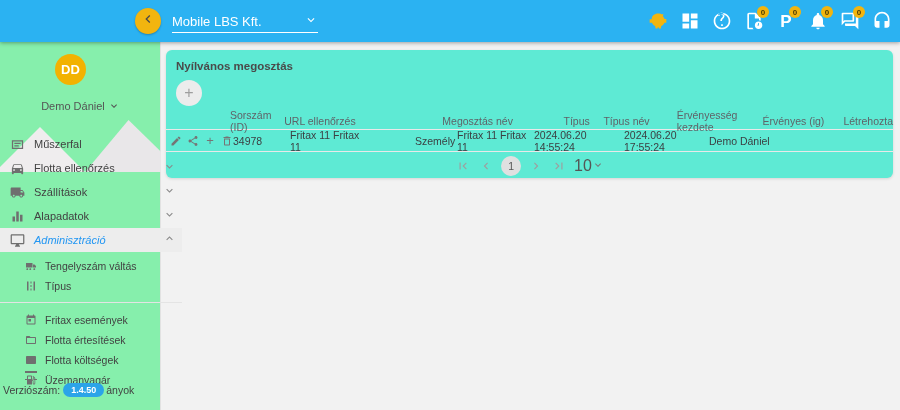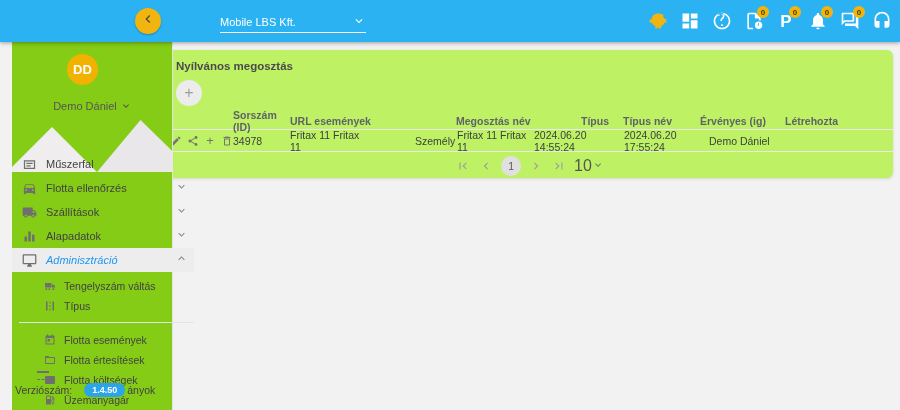--- a/index.html
+++ b/index.html
@@ -7,80 +7,80 @@
   body { font-family:"Liberation Sans", sans-serif; background:#f2f2f2; position:relative; }
 
   
   .topbar { position:absolute; left:0; top:0; width:900px; height:42px; background:#2bb2f2;
             box-shadow:0 1px 4px rgba(0,0,0,.35); z-index:30; }
   .back-btn { position:absolute; left:135px; top:8px; width:26px; height:26px; border-radius:50%;
               background:#f2b50f; display:flex; align-items:center; justify-content:center;
               box-shadow:0 1px 2px rgba(0,0,0,.25); cursor:pointer; }
   .back-btn svg { width:16px; height:16px; fill:#4a4a4a; }
   .company-select { position:absolute; left:172px; top:11px; width:146px; height:22px;
-                    border-bottom:1px solid #ffffff; color:#ffffff; font-size:11px;
-                    display:flex; align-items:center; justify-content:space-between; cursor:pointer;margin-left:48px; }
+                    border-bottom:1px solid #ffffff; color:#ffffff; font-size:13px;
+                    display:flex; align-items:center; justify-content:space-between; cursor:pointer; }
   .company-select svg { width:14px; height:14px; fill:#ffffff; }
   .topbar-icons { position:absolute; right:6px; top:0; height:42px; display:flex; align-items:center; gap:8px; }
   .tb-icon { position:relative; width:24px; height:24px; display:flex; align-items:center; justify-content:center; cursor:pointer; }
   .tb-icon svg { width:20px; height:20px; fill:#ffffff; }
   .tb-icon.yellow svg { fill:#f2b50f; }
   .tb-badge { position:absolute; top:-3px; right:-3px; width:12px; height:12px; border-radius:50%;
               background:#f2b50f; color:#4a3a00; font-size:8px; font-weight:bold;
               display:flex; align-items:center; justify-content:center; }
   .p-letter { color:#fff; font-size:17px; font-weight:bold; line-height:1; }
 
   
-  .sidebar { position:absolute; left:12px; top:42px; width:161px; height:368px; background:#84cc16;
+  .sidebar { position:absolute; left:0; top:42px; width:161px; height:368px; background:#86efac;
              border-right:1px solid #e2e2e2; z-index:20; }
   .mountains { position:absolute; left:0; top:40px; width:161px; height:90px; overflow:hidden; pointer-events:none; }
   .mountains .tri1 { position:absolute; left:-20px; top:45px; width:120px; height:60px; background:#efedee;
                      clip-path:polygon(0 100%, 50% 0, 100% 100%); }
   .mountains .tri2 { position:absolute; left:70px; top:38px; width:130px; height:70px; background:#e9e7e9;
                      clip-path:polygon(0 100%, 45% 0, 100% 100%); }
   .avatar { position:absolute; left:55px; top:12px; width:31px; height:31px; border-radius:50%;
             background:#f2b201; color:#ffffff; font-size:13px; font-weight:bold;
             display:flex; align-items:center; justify-content:center; }
   .user-row { position:absolute; left:0; top:58px; width:161px; text-align:center; font-size:11px;
               color:#555; cursor:pointer; }
   .user-row svg { width:12px; height:12px; fill:#555; vertical-align:-2px; }
-  .menu { position:absolute; left:0; top:90px; width:182px;margin-top:20px; }
+  .menu { position:absolute; left:0; top:90px; width:182px; }
   .menu-item { height:24px; display:flex; align-items:center; padding:0 6px 0 9px; cursor:pointer; }
   .menu-item .mi-icon { width:16px; height:16px; margin-right:9px; display:flex; align-items:center; justify-content:center; }
   .menu-item .mi-icon svg { width:15px; height:15px; fill:#6f6f6f; }
   .menu-item .mi-label { flex:1; font-size:11px; color:#424242; white-space:nowrap; }
   .menu-item .mi-chev svg { width:13px; height:13px; fill:#8a8a8a; }
   .menu-item.active { background:#ededed;font-style:italic; }
   .menu-item.active .mi-label { color:#2196f3; }
   .submenu .menu-item { height:20px; padding-left:24px; }
   .submenu .mi-icon { width:13px; height:13px; margin-right:8px; }
   .submenu .mi-icon svg { width:12px; height:12px; }
   .submenu .mi-label { font-size:10.5px; }
   .menu-divider { height:1px; background:#e4e4e4; margin:6px 0 7px 0; }
   .hidden-item-icon { position:absolute; left:25px; top:329px; width:12px; height:9px;
                       border-top:2px dashed #6f6f6f; border-bottom:1px dashed #6f6f6f; }
   .version-row { position:absolute; left:3px; top:339px; width:158px; height:18px; display:flex;
                  align-items:center; font-size:10.5px; color:#424242; white-space:nowrap; }
   .version-badge { background:#2ba4e8; color:#ffffff; font-size:9px; font-weight:bold;
-                   border-radius:9px; padding:2px 8px; margin-left:12px; }
+                   border-radius:9px; padding:2px 8px; margin-left:3px; }
   .version-suffix { margin-left:2px; font-size:10.5px; color:#424242; }
 
   
   .main-bg { position:absolute; left:161px; top:42px; width:739px; height:368px; background:#f2f2f2; }
-  .card { position:absolute; left:166px; top:50px; width:727px; height:128px; background:#bef264;
+  .card { position:absolute; left:166px; top:50px; width:727px; height:128px; background:#5eead4;
           border-radius:6px; box-shadow:0 1px 3px rgba(0,0,0,.12); }
   .card-title { position:absolute; left:10px; top:10px; font-size:11.5px; font-weight:bold; color:#4a4a4a; }
   .add-btn { position:absolute; left:10px; top:30px; width:26px; height:26px; border-radius:50%;
              background:#ececec; border:none; color:#9e9e9e; font-size:16px; line-height:1;
              display:flex; align-items:center; justify-content:center; cursor:pointer; }
 
   .tbl { position:absolute; left:0; top:62px; width:727px; font-size:10.5px; }
   .tbl-row { display:flex; align-items:center; height:22px; padding-left:4px;
              border-bottom:1px solid #e9e9e9; }
-  .tbl-row.head { font-weight:bold; color:#5f6368; height:18px; }
+  .tbl-row.head { font-weight:normal; color:#5f6368; height:18px; }
   .tbl-row.data { color:#3c4043; }
   .col-actions { width:63px; display:flex; align-items:center; gap:5px; }
   .col-id { width:57px; } .col-url { width:166px; } .col-name { width:80px; }
   .col-type { width:42px;margin-left:45px; } .col-typename { width:77px; } .col-from { width:90px; }
   .col-to { width:85px; } .col-created { flex:1; }
   .act-icon { width:13px; height:13px; display:flex; align-items:center; justify-content:center; cursor:pointer; }
   .act-icon svg { width:12px; height:12px; fill:#757575; }
   .act-icon.plus { color:#757575; font-size:13px; }
 
   .pagination { position:absolute; left:0; top:106px; width:727px; display:flex; align-items:center;
@@ -235,21 +235,21 @@
           </svg>
       </span>
       <span class="mi-label">Adminisztráció</span>
       <span class="mi-chev">
         <svg viewBox="0 0 24 24">
             <path d="M7.41 15.41L12 10.83l4.59 4.58L18 14l-6-6-6 6 1.41 1.41z"></path>
           </svg>
       </span>
     </div>
 
-    <div class="submenu" style="margin-top:4px;padding-left:7px;">
+    <div class="submenu" style="margin-top:4px;">
       <div class="menu-item">
         <span class="mi-icon">
           <svg viewBox="0 0 24 24">
               <path d="M2 6h13v9H2zM16 9h3l3 3v3h-6zM5 16.5A1.8 1.8 0 1 0 5 20a1.8 1.8 0 0 0 0-3.5zm6 0a1.8 1.8 0 1 0 0 3.5 1.8 1.8 0 0 0 0-3.5zm8 0a1.8 1.8 0 1 0 0 3.5 1.8 1.8 0 0 0 0-3.5z"></path>
             </svg>
         </span>
         <span class="mi-label">Tengelyszám váltás</span>
       </div>
       <div class="menu-item">
         <span class="mi-icon">
@@ -261,21 +261,21 @@
       </div>
 
       <div class="menu-divider"></div>
 
       <div class="menu-item">
         <span class="mi-icon">
           <svg viewBox="0 0 24 24">
               <path d="M16 1v2H8V1H6v2H5c-1.11 0-1.99.9-1.99 2L3 19c0 1.1.89 2 2 2h14c1.1 0 2-.9 2-2V5c0-1.1-.9-2-2-2h-1V1h-2zm3 18H5V8h14v11zM7 10h5v5H7z"></path>
             </svg>
         </span>
-        <span class="mi-label">Flotta események</span>
+        <span class="mi-label">Fritax események</span>
       </div>
       <div class="menu-item">
         <span class="mi-icon">
           <svg viewBox="0 0 24 24">
               <path d="M20 6h-9l-2-2H4c-1.1 0-2 .9-2 2v12c0 1.1.9 2 2 2h16c1.1 0 2-.9 2-2V8c0-1.1-.9-2-2-2zm0 12H4V8h16v10z"></path>
             </svg>
         </span>
         <span class="mi-label">Flotta értesítések</span>
       </div>
       <div class="menu-item">
@@ -308,24 +308,25 @@
 <div class="main-bg"></div>
 
 <div class="card">
   <div class="card-title">Nyílvános megosztás</div>
   <button class="add-btn">+</button>
 
   <div class="tbl">
     <div class="tbl-row head">
       <div class="col-actions"></div>
       <div class="col-id">Sorszám (ID)</div>
-      <div class="col-url">URL események</div>
+      <div class="col-url">URL ellenőrzés</div>
       <div class="col-name">Megosztás név</div>
       <div class="col-type">Típus</div>
       <div class="col-typename">Típus név</div>
+      <div class="col-from">Érvényesség kezdete</div>
       <div class="col-to">Érvényes (ig)</div>
       <div class="col-created">Létrehozta</div>
     </div>
 
     <div class="tbl-row data">
       <div class="col-actions">
         <span class="act-icon">
           <svg viewBox="0 0 24 24">
               <path d="M3 17.25V21h3.75L17.81 9.94l-3.75-3.75L3 17.25zM20.71 7.04c.39-.39.39-1.02 0-1.41l-2.34-2.34a.9959.9959 0 0 0-1.41 0l-1.83 1.83 3.75 3.75 1.83-1.83z"></path>
             </svg>

